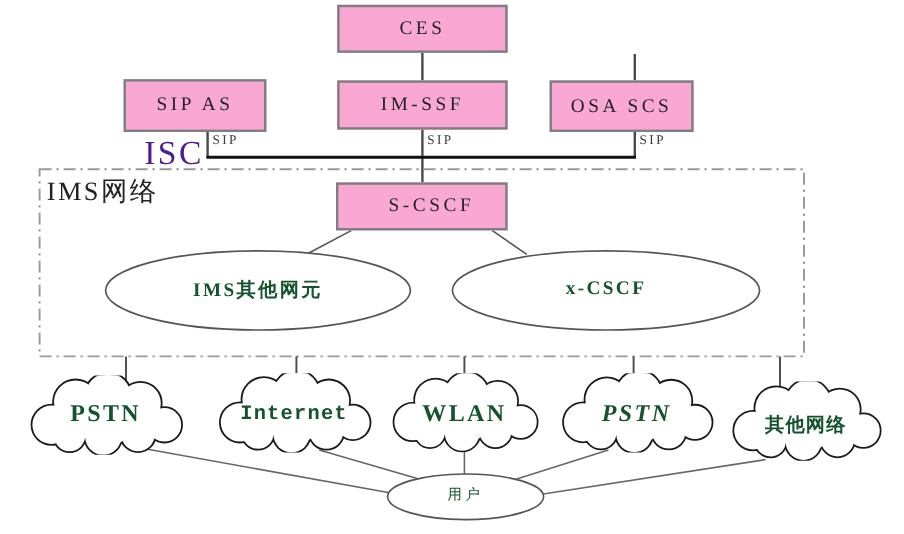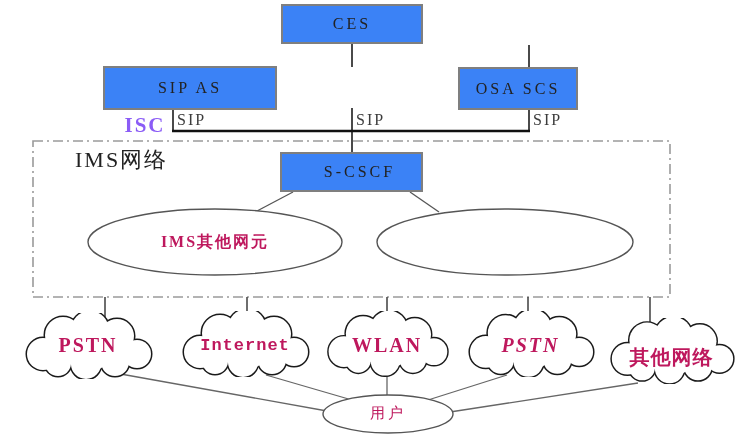--- a/index.html
+++ b/index.html
@@ -15,77 +15,76 @@
     background: #ffffff;
     overflow: hidden;
   }
   #wires {
     position: absolute;
     left: 0; top: 0;
   }
   .node-box {
     position: absolute;
     border: 2px solid #7f7f7f;
-    background: #3b82f6;
+    background: #f9a8d4;
     display: flex;
     align-items: center;
     justify-content: center;
     font-size: 16px;
     letter-spacing: 3px;
     color: #222;
     box-sizing: border-box;
   }
   .lbl {
     position: absolute;
     text-align: center;
     white-space: nowrap;
-    color: #be185d;
+    color: #14532d;
   }
   .lbl-sip {
-    font-size: 16px;
+    font-size: 11px;
     letter-spacing: 2px;
     color: #3c3c3c;
     text-align: left;
   }
   .lbl-isc {
-    font-size: 21px;
-    font-weight: 700;
+    font-size: 28px;
+    font-weight: 400;
     letter-spacing: 2px;
-    color: #8b5cf6;
+    color: #4c1d95;
   }
   .lbl-ims-title {
     font-size: 22px;
     letter-spacing: 2px;
     color: #222;
     text-align: left;
-    margin-left: 36px;
   }
   .lbl-ellipse {
     font-size: 16px;
     font-weight: 600;
     letter-spacing: 2px;
   }
   .lbl-cloud {
     font-size: 20px;
     font-weight: 700;
     letter-spacing: 2px;
   }
   .lbl-cloud-mono {
     font-family: "Liberation Mono", "DejaVu Sans Mono", monospace;
     font-size: 17px;
     font-weight: 700;
     letter-spacing: 1px;
   }
   .lbl-cloud-cjk {
-    font-size: 20px;
+    font-size: 16px;
     font-weight: 600;
     letter-spacing: 1px;
   }
   .lbl-user {
-    font-size: 15px;
+    font-size: 12px;
     letter-spacing: 3px;
   }
 </style>
 </head>
 <body>
 
 <div id="stage">
 
   <svg id="wires" width="753" height="445" viewBox="0 0 753 445">
     <defs>
@@ -145,34 +144,36 @@
     <use href="#cloud" x="18" y="313" width="140" height="66"></use>
     <use href="#cloud" x="173" y="311" width="144" height="66"></use>
     <use href="#cloud" x="320" y="311" width="134" height="66"></use>
     <use href="#cloud" x="461" y="311" width="139" height="66"></use>
     <use href="#cloud" x="603" y="318" width="137" height="66"></use>
 
     <ellipse cx="388" cy="414" rx="65" ry="19" fill="#ffffff" stroke="#555555" stroke-width="1.4"></ellipse>
   </svg>
 
   <div class="node-box" style="left:281px; top:4px;  width:142px; height:40px;">CES</div>
-  <div class="node-box" style="left:103px; top:66px; width:174px; height:44px;">SIP AS</div>
+  <div class="node-box" style="left:103px; top:66px; width:119px; height:44px;">SIP AS</div>
+  <div class="node-box" style="left:281px; top:67px; width:142px; height:41px;">IM-SSF</div>
   <div class="node-box" style="left:458px; top:67px; width:120px; height:43px;">OSA SCS</div>
 
   <div class="lbl lbl-sip" style="left:177px; top:111px; width:34px;">SIP</div>
   <div class="lbl lbl-sip" style="left:356px; top:111px; width:34px;">SIP</div>
   <div class="lbl lbl-sip" style="left:533px; top:111px; width:34px;">SIP</div>
 
   <div class="lbl lbl-isc" style="left:118px; top:113px; width:54px;">ISC</div>
 
   <div class="lbl lbl-ims-title" style="left:39px; top:145px; width:140px;">IMS网络</div>
 
   <div class="node-box" style="left:280px; top:152px; width:143px; height:40px;padding-left:16px;">S-CSCF</div>
 
   <div class="lbl lbl-ellipse" style="left:115px; top:232px; width:200px;">IMS其他网元</div>
+  <div class="lbl lbl-ellipse" style="left:425px; top:232px; width:160px;">x-CSCF</div>
 
   <div class="lbl lbl-cloud" style="left:28px; top:334px; width:120px;">PSTN</div>
   <div class="lbl lbl-cloud-mono lbl" style="left:178px; top:336px; width:134px;">Internet</div>
   <div class="lbl lbl-cloud" style="left:320px; top:334px; width:134px;">WLAN</div>
   <div class="lbl lbl-cloud" style="left:461px; top:334px; width:139px;font-style:italic;">PSTN</div>
   <div class="lbl lbl-cloud-cjk" style="left:605px; top:344px; width:133px;">其他网络</div>
 
   <div class="lbl lbl-user" style="left:338px; top:404px; width:100px;">用户</div>
 
 </div>

